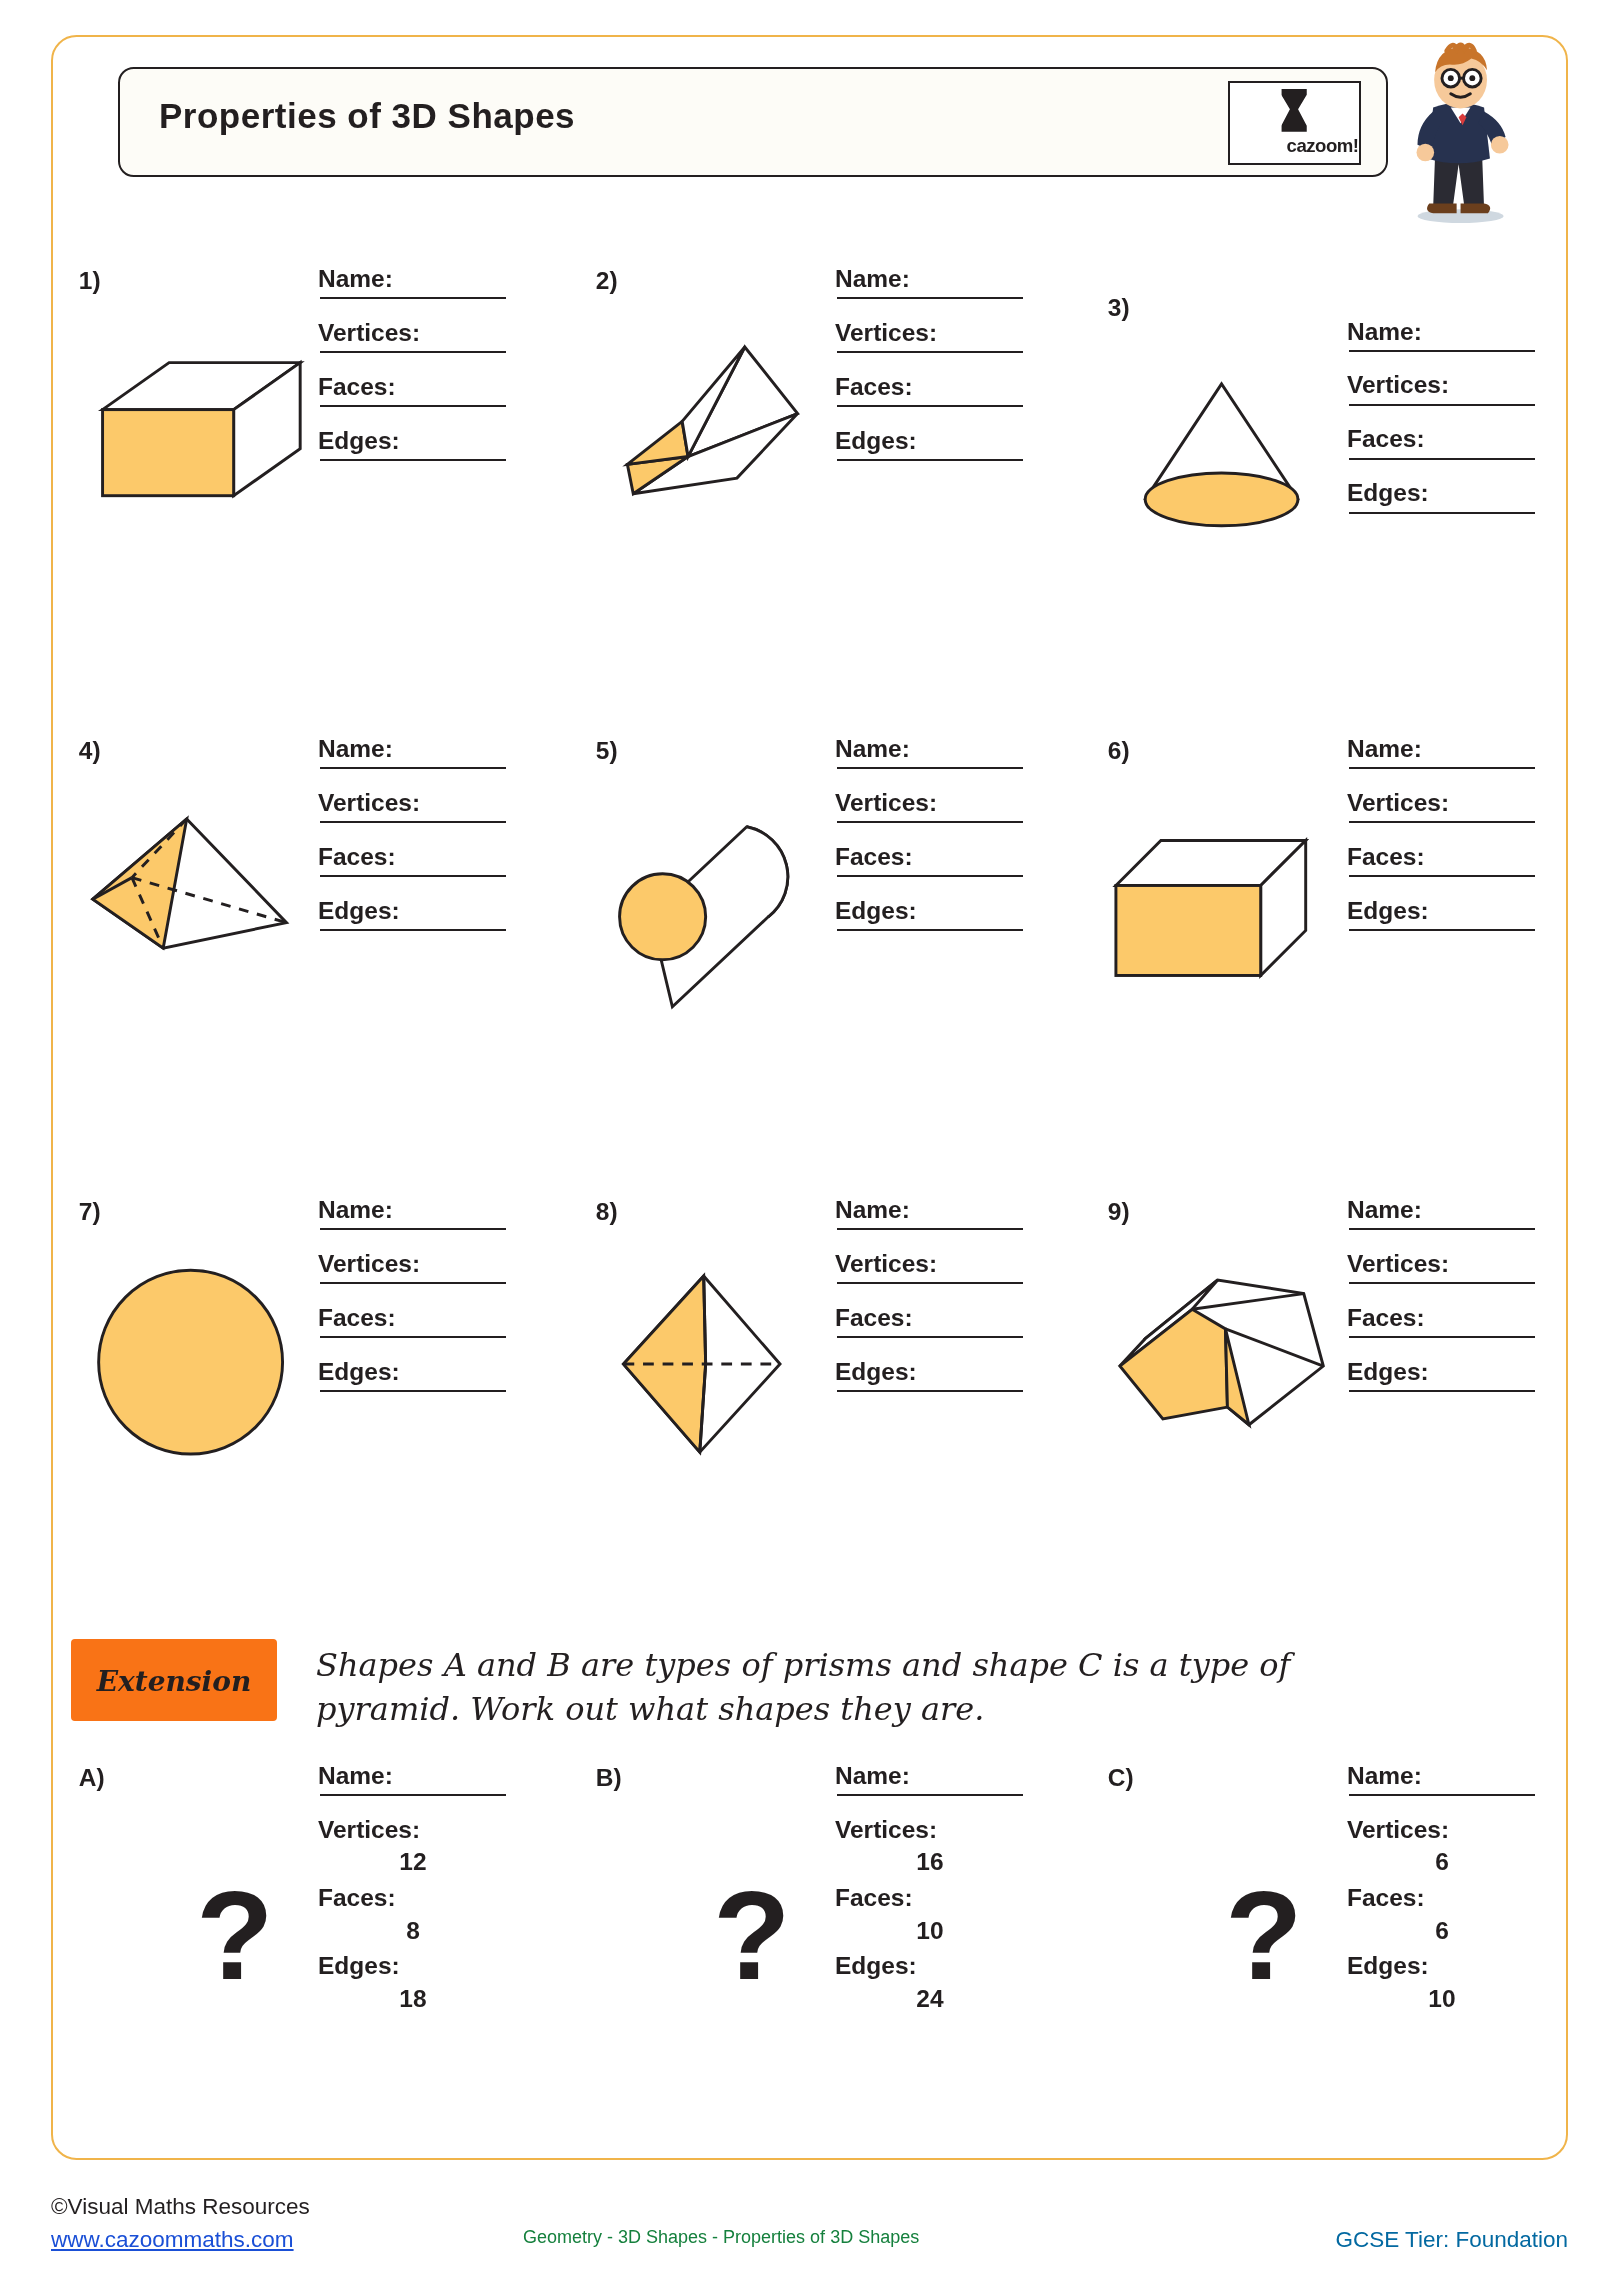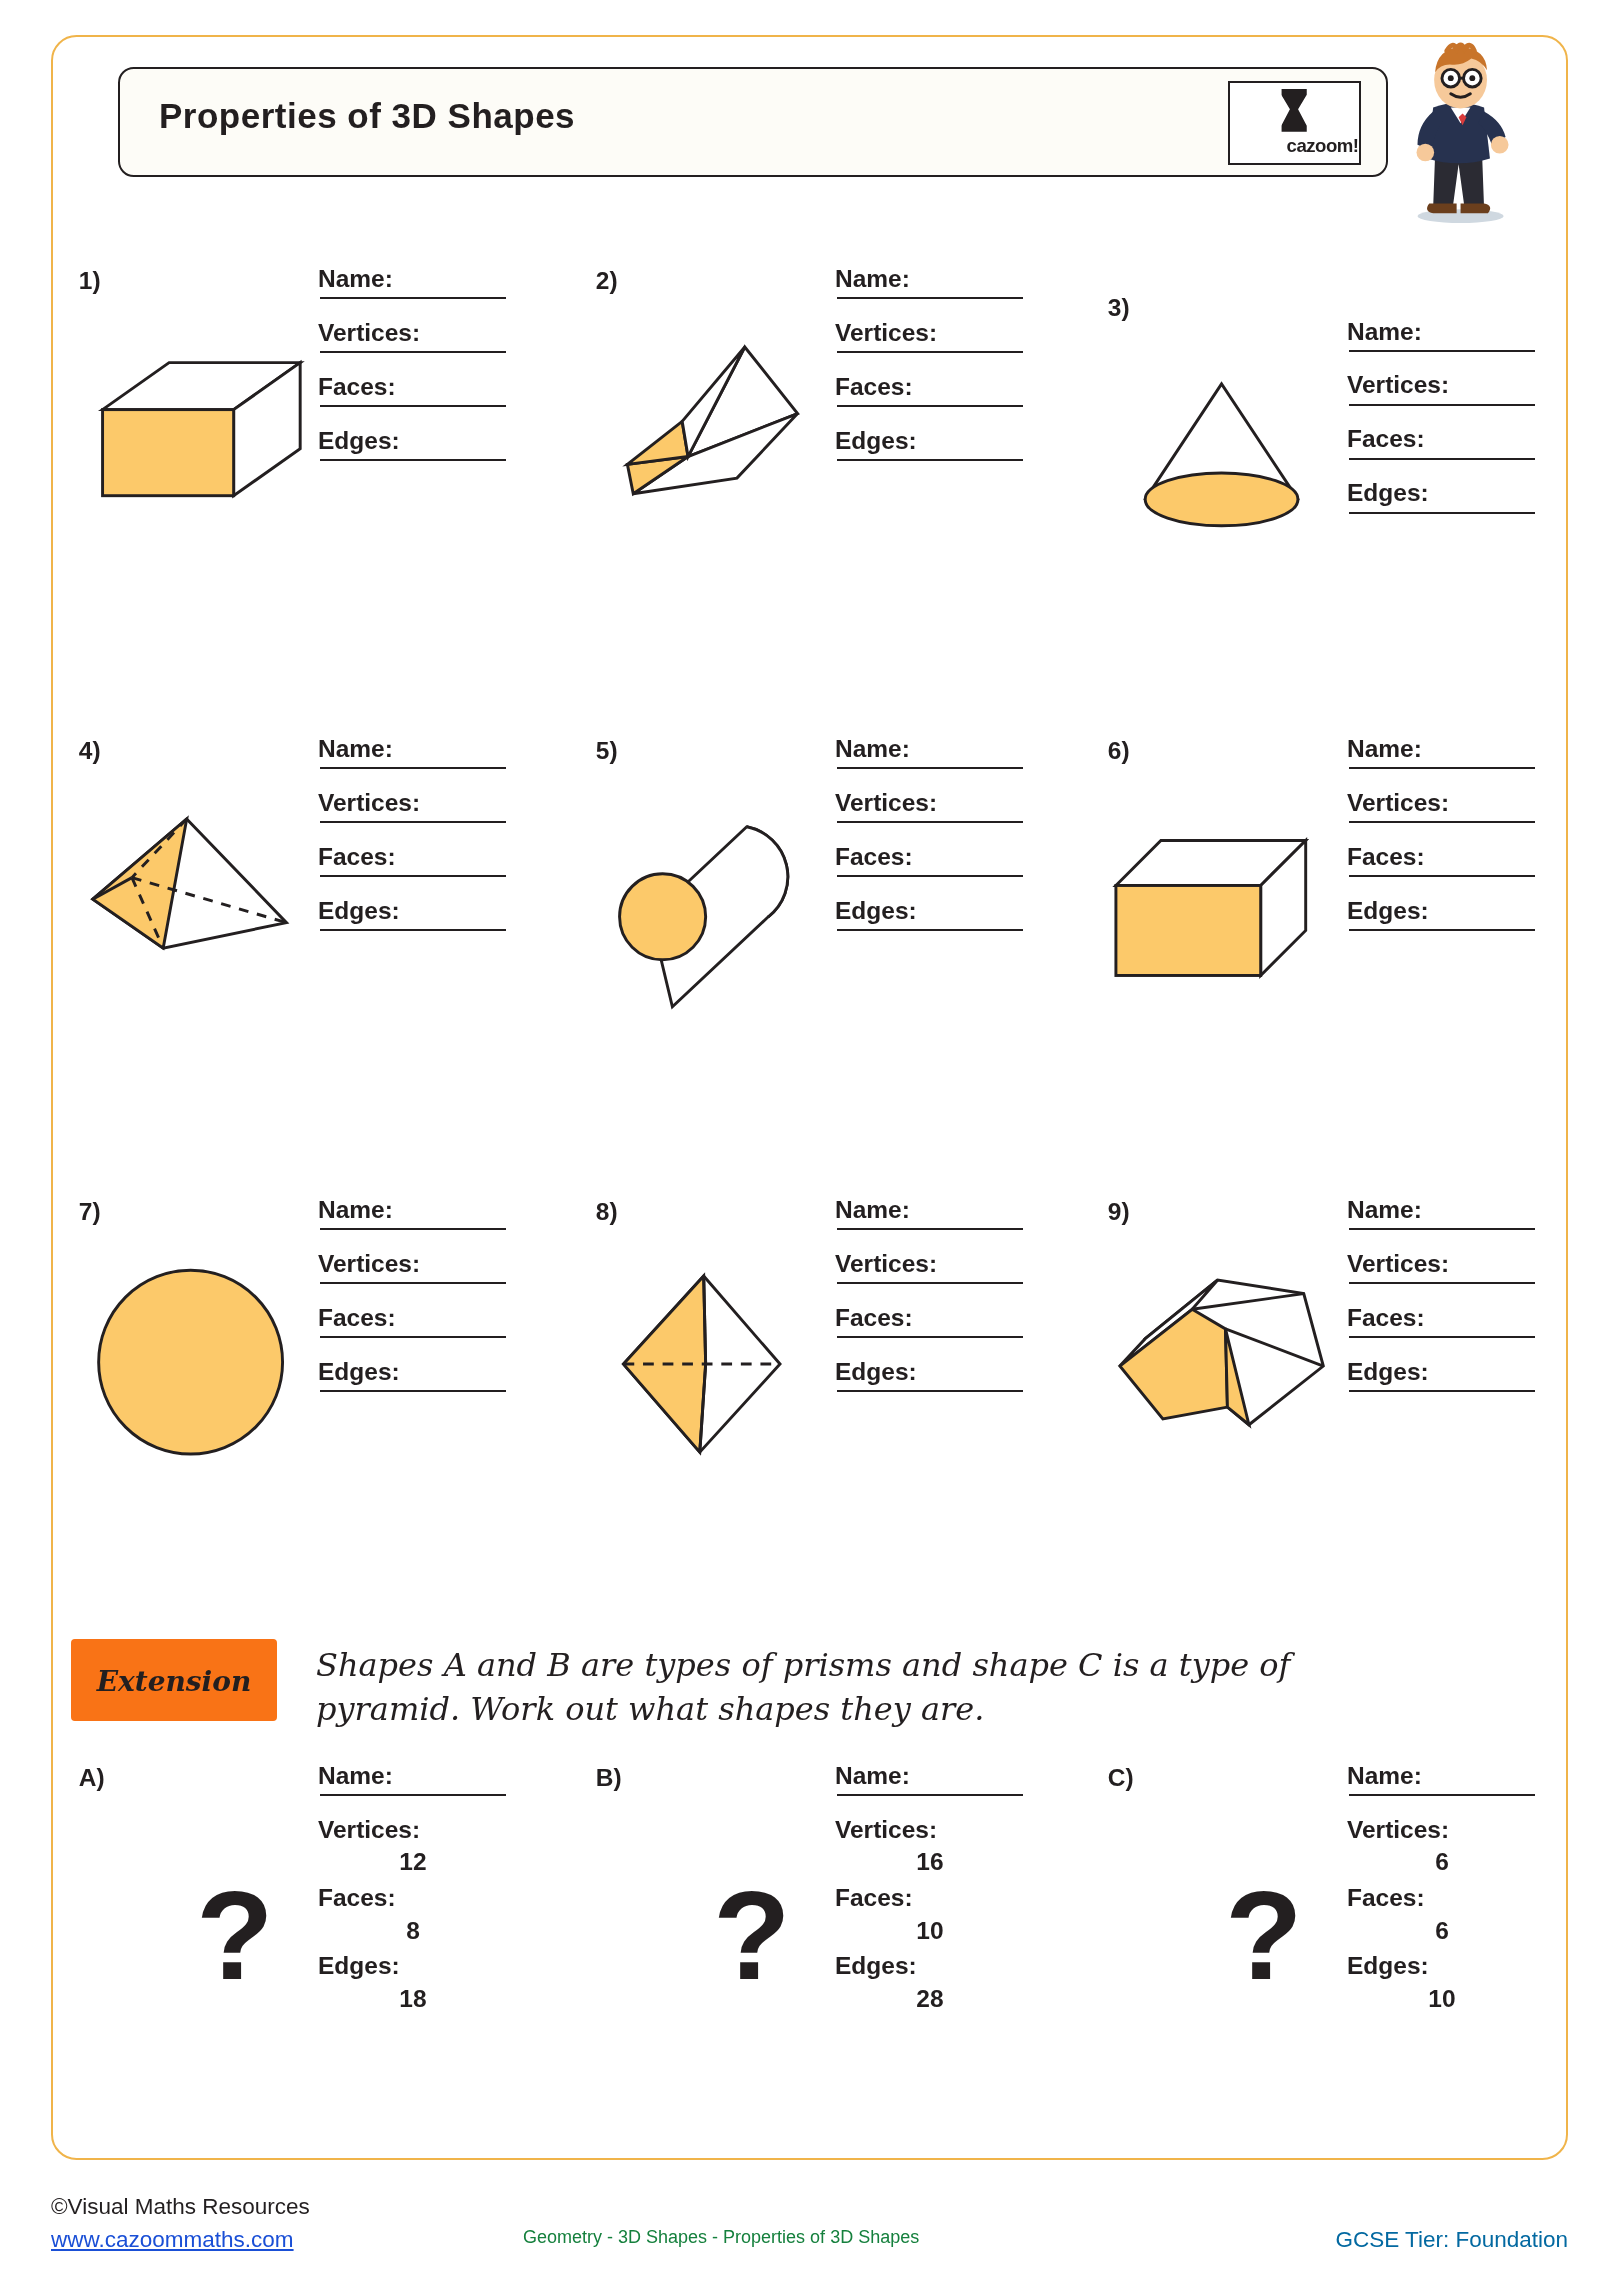--- a/index.html
+++ b/index.html
@@ -487,21 +487,21 @@
     <div class="num">B)</div>
     <div class="qmark">?</div>
     <div class="fields">
       <div class="field-label">Name:</div>
       <div class="rule"></div>
       <div class="field-label">Vertices:</div>
       <div class="val">16</div>
       <div class="field-label">Faces:</div>
       <div class="val">10</div>
       <div class="field-label">Edges:</div>
-      <div class="val">28</div>
+      <div class="val">24</div>
     </div>
   </div>
 
   <div class="eq" style="left:1098px; top:1764px;">
     <div class="num">C)</div>
     <div class="qmark">?</div>
     <div class="fields">
       <div class="field-label">Name:</div>
       <div class="rule"></div>
       <div class="field-label">Vertices:</div>

